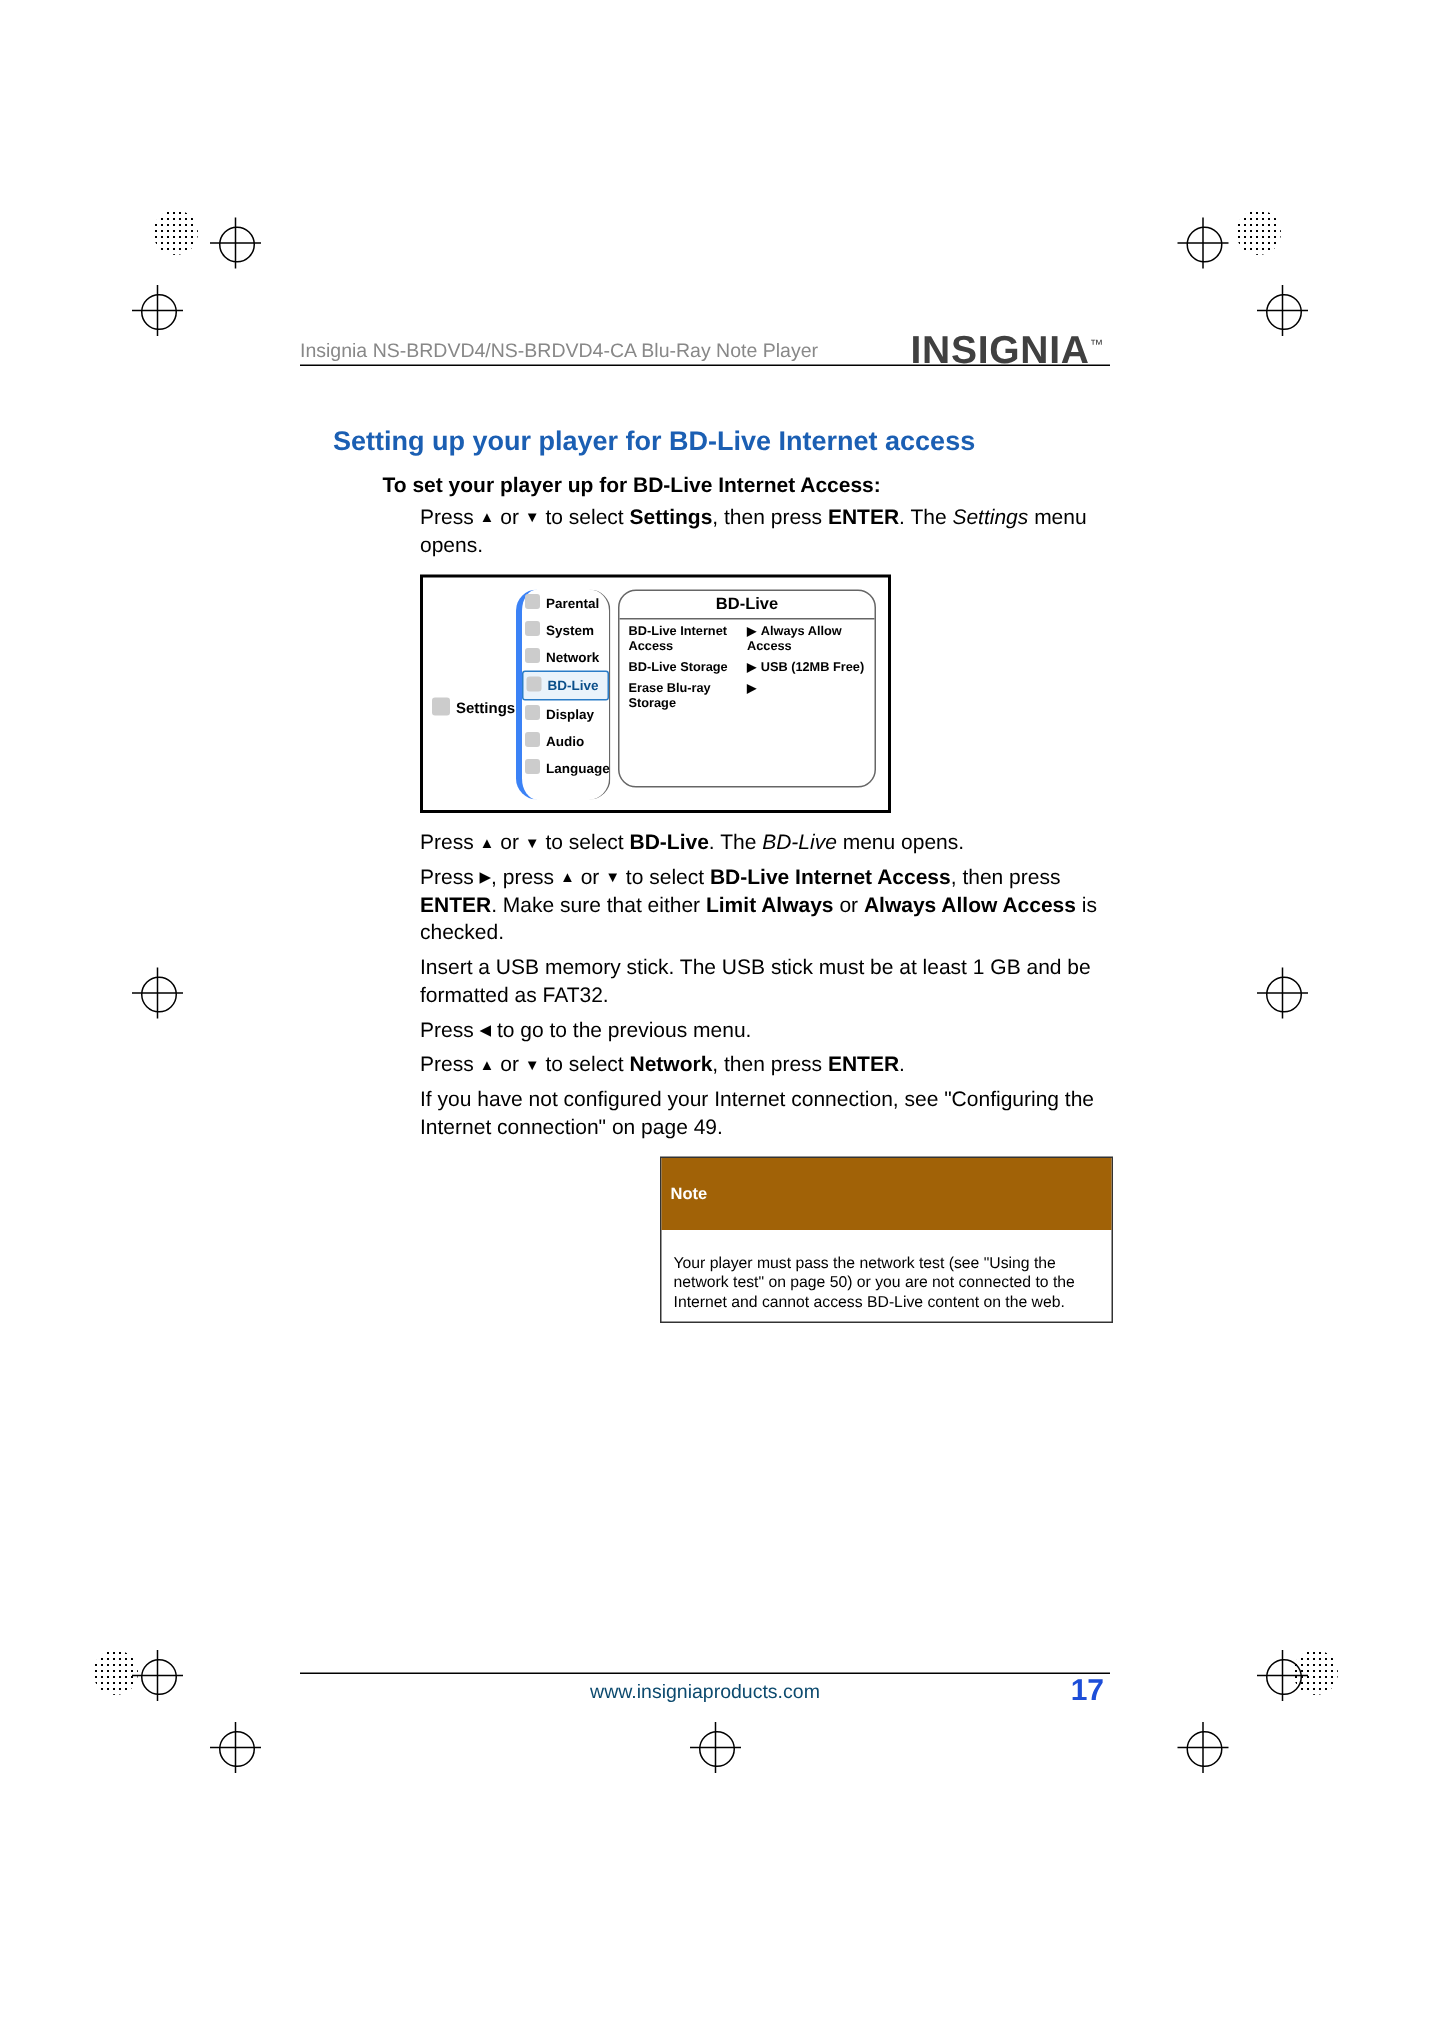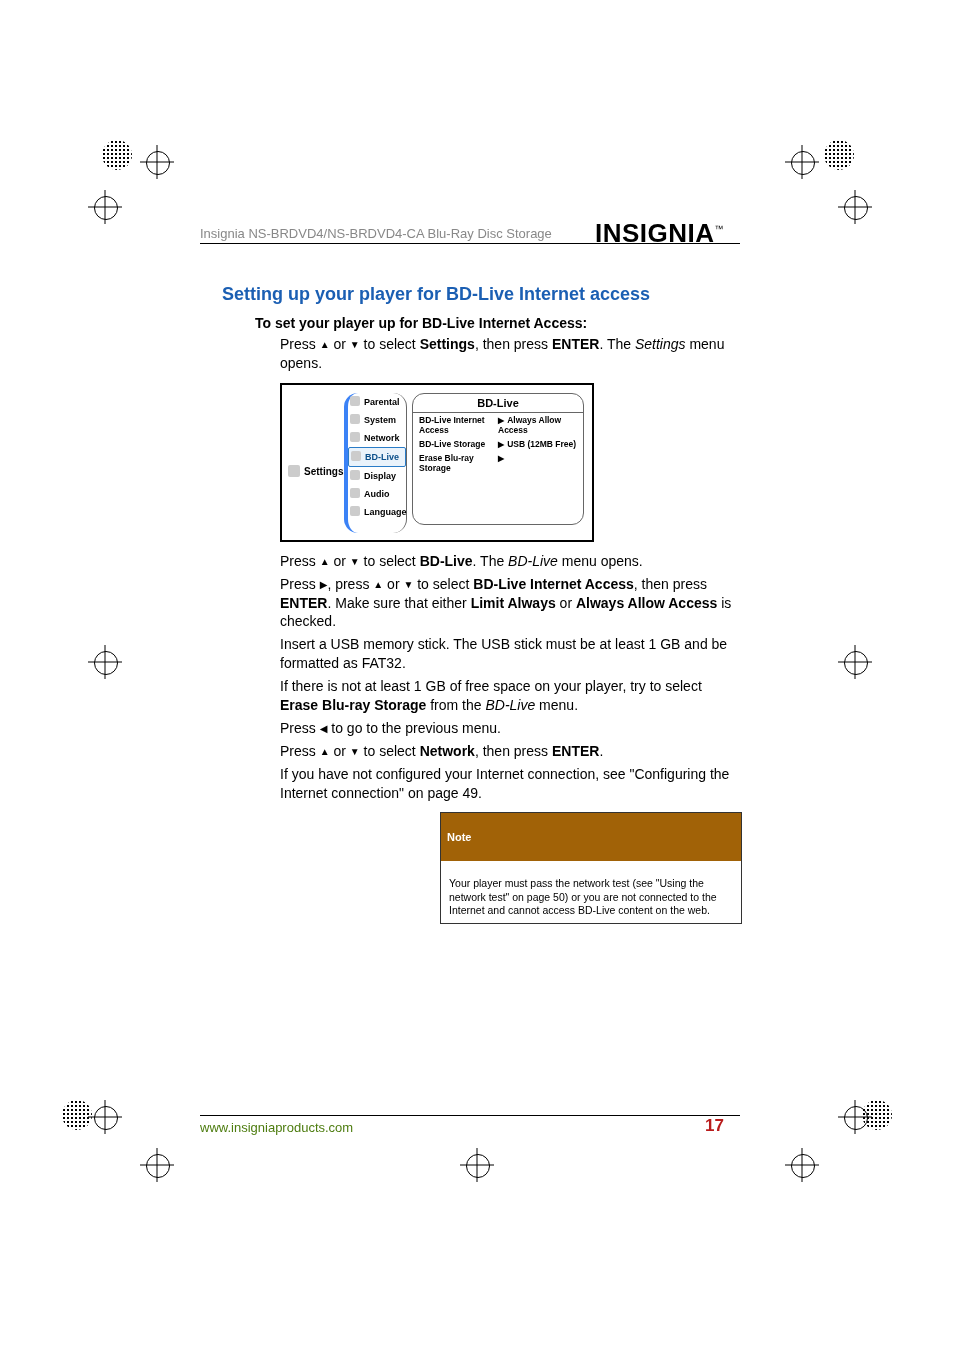--- a/index.html
+++ b/index.html
@@ -26,26 +26,26 @@
   }
   .header-text {
     font-size: 13px;
     color: #888;
     position: absolute;
     left: 0;
     bottom: 2px;
   }
   .logo {
     position: absolute;
-    right: 16px;
+    right: 4px;
     bottom: -6px;
     font-weight: 900;
     font-size: 26px;
     letter-spacing: 0.5px;
-    color: #000000;
+    color: #404040;
   }
   .logo .tm {
     font-size: 9px;
     vertical-align: super;
     font-weight: 400;
   }
   h2.section-title {
     color: #1b5fb3;
     font-size: 18px;
     font-weight: 700;
@@ -159,30 +159,31 @@
   }
   .footer {
     position: absolute;
     left: 200px;
     top: 1115px;
     width: 540px;
     border-top: 1px solid #000;
     padding-top: 4px;
   }
   .footer-url {
-    color: #4d7c0f;
+    text-align: center;
+    color: #0c4a6e;
     font-size: 13px;
   }
   .page-num {
     position: absolute;
-    right: 16px;
+    right: 4px;
     top: 0px;
-    font-size: 17px;
-    font-weight: 700;
-    color: #b91c1c;
+    font-size: 20px;
+    font-weight: 700;
+    color: #1d4ed8;
   }
   
   .regmark {
     position: absolute;
     width: 34px; height: 34px;
   }
   .regmark::before, .regmark::after {
     content:""; position:absolute; background:#000;
   }
   .regmark::before { left:50%; top:0; width:1px; height:100%; transform:translateX(-0.5px);}
@@ -234,21 +235,21 @@
     <div class="regcirc"></div>
   </div>
 <div class="regdots" style="left:102px; top:140px;"></div>
 <div class="regdots" style="left:824px; top:140px;"></div>
 <div class="regdots" style="left:62px; top:1100px;"></div>
 <div class="regdots" style="left:862px; top:1100px;"></div>
 
 <div class="page">
 
   <div class="header-line">
-    <span class="header-text">Insignia NS-BRDVD4/NS-BRDVD4-CA Blu-Ray Disc Storage</span>
+    <span class="header-text">Insignia NS-BRDVD4/NS-BRDVD4-CA Blu-Ray Note Player</span>
     <span class="logo">
       <span>INSIGNIA</span><span class="tm">™</span>
     </span>
   </div>
 
   <h2 class="section-title">Setting up your player for BD-Live Internet access</h2>
 
   <div class="subhead">To set your player up for BD-Live Internet Access:</div>
 
   <div class="step">
@@ -286,23 +287,20 @@
   <div class="step">
     <span>Press </span><span class="tri">▲</span><span> or </span><span class="tri">▼</span><span> to select </span><b>BD-Live</b><span>. The </span><em>BD-Live</em><span> menu opens.</span>
   </div>
 
   <div class="step">
     <span>Press </span><span class="tri">▶</span><span>, press </span><span class="tri">▲</span><span> or </span><span class="tri">▼</span><span> to select </span><b>BD-Live Internet Access</b><span>, then press </span><b>ENTER</b><span>. Make sure that either </span><b>Limit Always</b><span> or </span><b>Always Allow Access</b><span> is checked.</span>
   </div>
 
   <div class="step">Insert a USB memory stick. The USB stick must be at least 1 GB and be formatted as FAT32.</div>
 
-  <div class="step">
-    <span>If there is not at least 1 GB of free space on your player, try to select </span><b>Erase Blu-ray Storage</b><span> from the </span><em>BD-Live</em><span> menu.</span>
-  </div>
 
   <div class="step">
     <span>Press </span><span class="tri">◀</span><span> to go to the previous menu.</span>
   </div>
 
   <div class="step">
     <span>Press </span><span class="tri">▲</span><span> or </span><span class="tri">▼</span><span> to select </span><b>Network</b><span>, then press </span><b>ENTER</b><span>.</span>
   </div>
 
   <div class="step">If you have not configured your Internet connection, see "Configuring the Internet connection" on page 49.</div>

